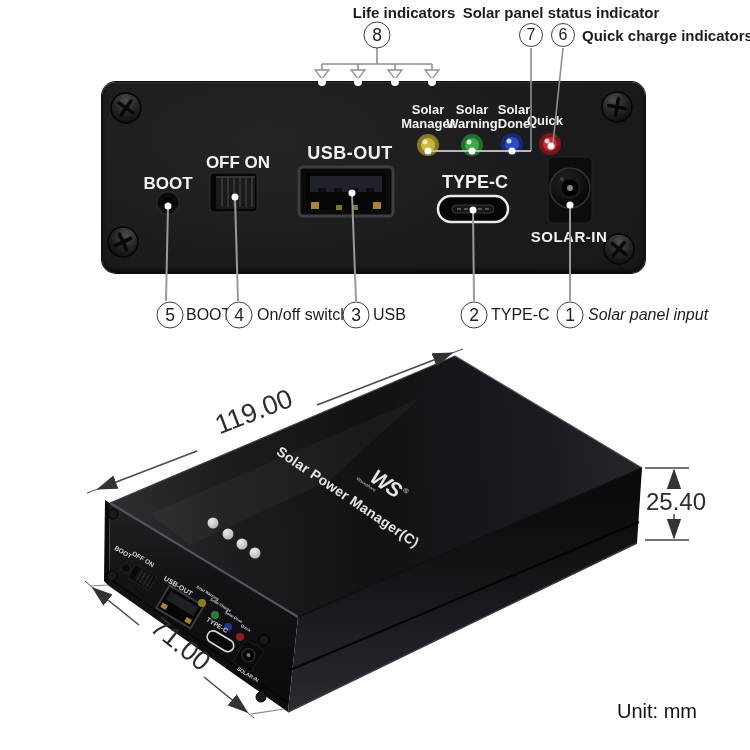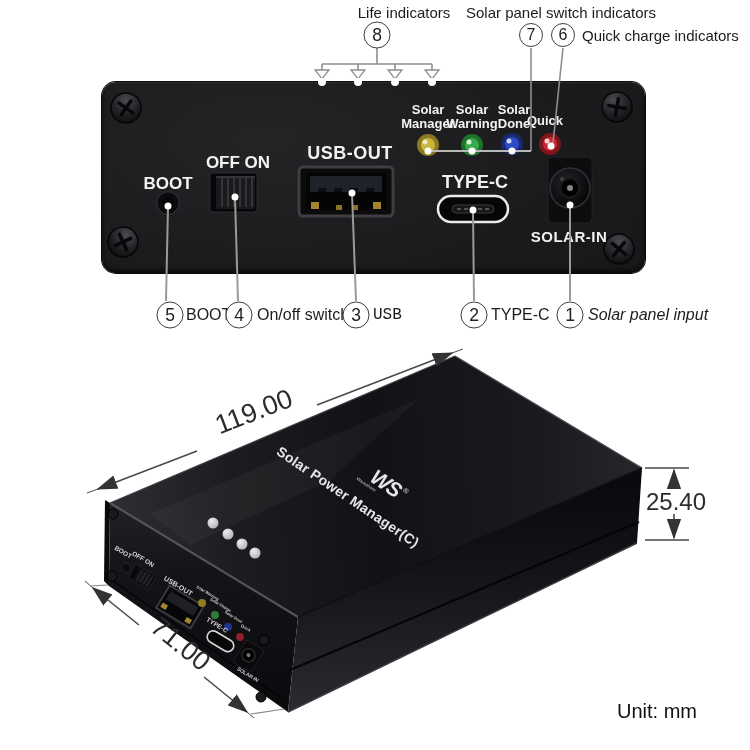--- a/index.html
+++ b/index.html
@@ -5,21 +5,21 @@
   html,body{margin:0;padding:0;background:#fff;font-family:"Liberation Sans",sans-serif;}
   #canvas{position:relative;width:750px;height:750px;background:#ffffff;overflow:hidden;}
   .abs{position:absolute;left:0;top:0;}
   .txt{position:absolute;color:#1c1c1c;white-space:nowrap;}
   .center{transform:translate(-50%,-50%);}
   .vcenter{transform:translateY(-50%);}
   .callout-circle{position:absolute;width:27px;height:27px;border:1.7px solid #3f3f3f;border-radius:50%;
     background:#fff;display:flex;align-items:center;justify-content:center;font-size:17.5px;color:#222;
     transform:translate(-50%,-50%);box-sizing:border-box;}
   .callout-circle.small{width:24px;height:24px;font-size:16px;}
-  .toplabel{font-size:15px;}
+  .toplabel{font-size:15px;font-weight:bold;}
   .botlabel{font-size:16px;}
   #front-panel{position:absolute;left:102px;top:82px;width:543px;height:191px;border-radius:14px;
     background:radial-gradient(120% 160% at 30% 30%, #242427 0%, #1b1b1e 45%, #151517 100%);
     box-shadow:inset 0 1px 1px rgba(255,255,255,.09), inset 0 -3px 5px rgba(0,0,0,.65), 0 0 0 1px #0c0c0d;}
   .pl{position:absolute;color:#f2f2f2;font-weight:bold;white-space:nowrap;}
   .led-label{position:absolute;color:#f2f2f2;font-weight:bold;font-size:13px;line-height:14px;text-align:center;transform:translateX(-50%);}
   .unit{font-size:20px;color:#111;}
 </style>
 </head>
 <body>
@@ -179,32 +179,32 @@
     <g fill="#ffffff">
       <circle cx="168" cy="206" r="3.5"></circle>
         <circle cx="235" cy="197" r="3.5"></circle>
         <circle cx="352" cy="193" r="3.5"></circle>
       <circle cx="473" cy="210" r="3.5"></circle>
         <circle cx="570" cy="205" r="3.5"></circle>
     </g>
   </svg>
 
   <div class="txt toplabel center" style="left:404px;top:12px;">Life indicators</div>
-  <div class="txt toplabel center" style="left:561px;top:12px;">Solar panel switch indicators</div>
+  <div class="txt toplabel center" style="left:561px;top:12px;">Solar panel status indicator</div>
   <div class="callout-circle" style="left:377px;top:35px;">8</div>
   <div class="callout-circle small" style="left:531px;top:35px;">7</div>
   <div class="callout-circle small" style="left:563px;top:35px;">6</div>
   <div class="txt toplabel vcenter" style="left:582px;top:35px;">Quick charge indicators</div>
 
   <div class="callout-circle" style="left:170px;top:315px;">5</div>
   <div class="txt botlabel vcenter" style="left:186px;top:315px;">BOOT</div>
   <div class="callout-circle" style="left:239px;top:315px;">4</div>
   <div class="txt botlabel vcenter" style="left:257px;top:315px;">On/off switch</div>
   <div class="callout-circle" style="left:356px;top:315px;">3</div>
-  <div class="txt botlabel vcenter" style="left:373px;top:315px;font-family:Liberation Mono, monospace;">USB</div>
+  <div class="txt botlabel vcenter" style="left:373px;top:315px;">USB</div>
   <div class="callout-circle" style="left:474px;top:315px;">2</div>
   <div class="txt botlabel vcenter" style="left:491px;top:315px;">TYPE-C</div>
   <div class="callout-circle" style="left:570px;top:315px;">1</div>
   <div class="txt botlabel vcenter" style="left:588px;top:315px;font-style:italic;">Solar panel input</div>
 
   <svg class="abs" width="750" height="750">
     <defs>
       <linearGradient id="gTop" gradientUnits="userSpaceOnUse" x1="110" y1="503" x2="642" y2="468">
         <stop offset="0" stop-color="#2e2e33"></stop>
           <stop offset=".22" stop-color="#1d1d21"></stop>

